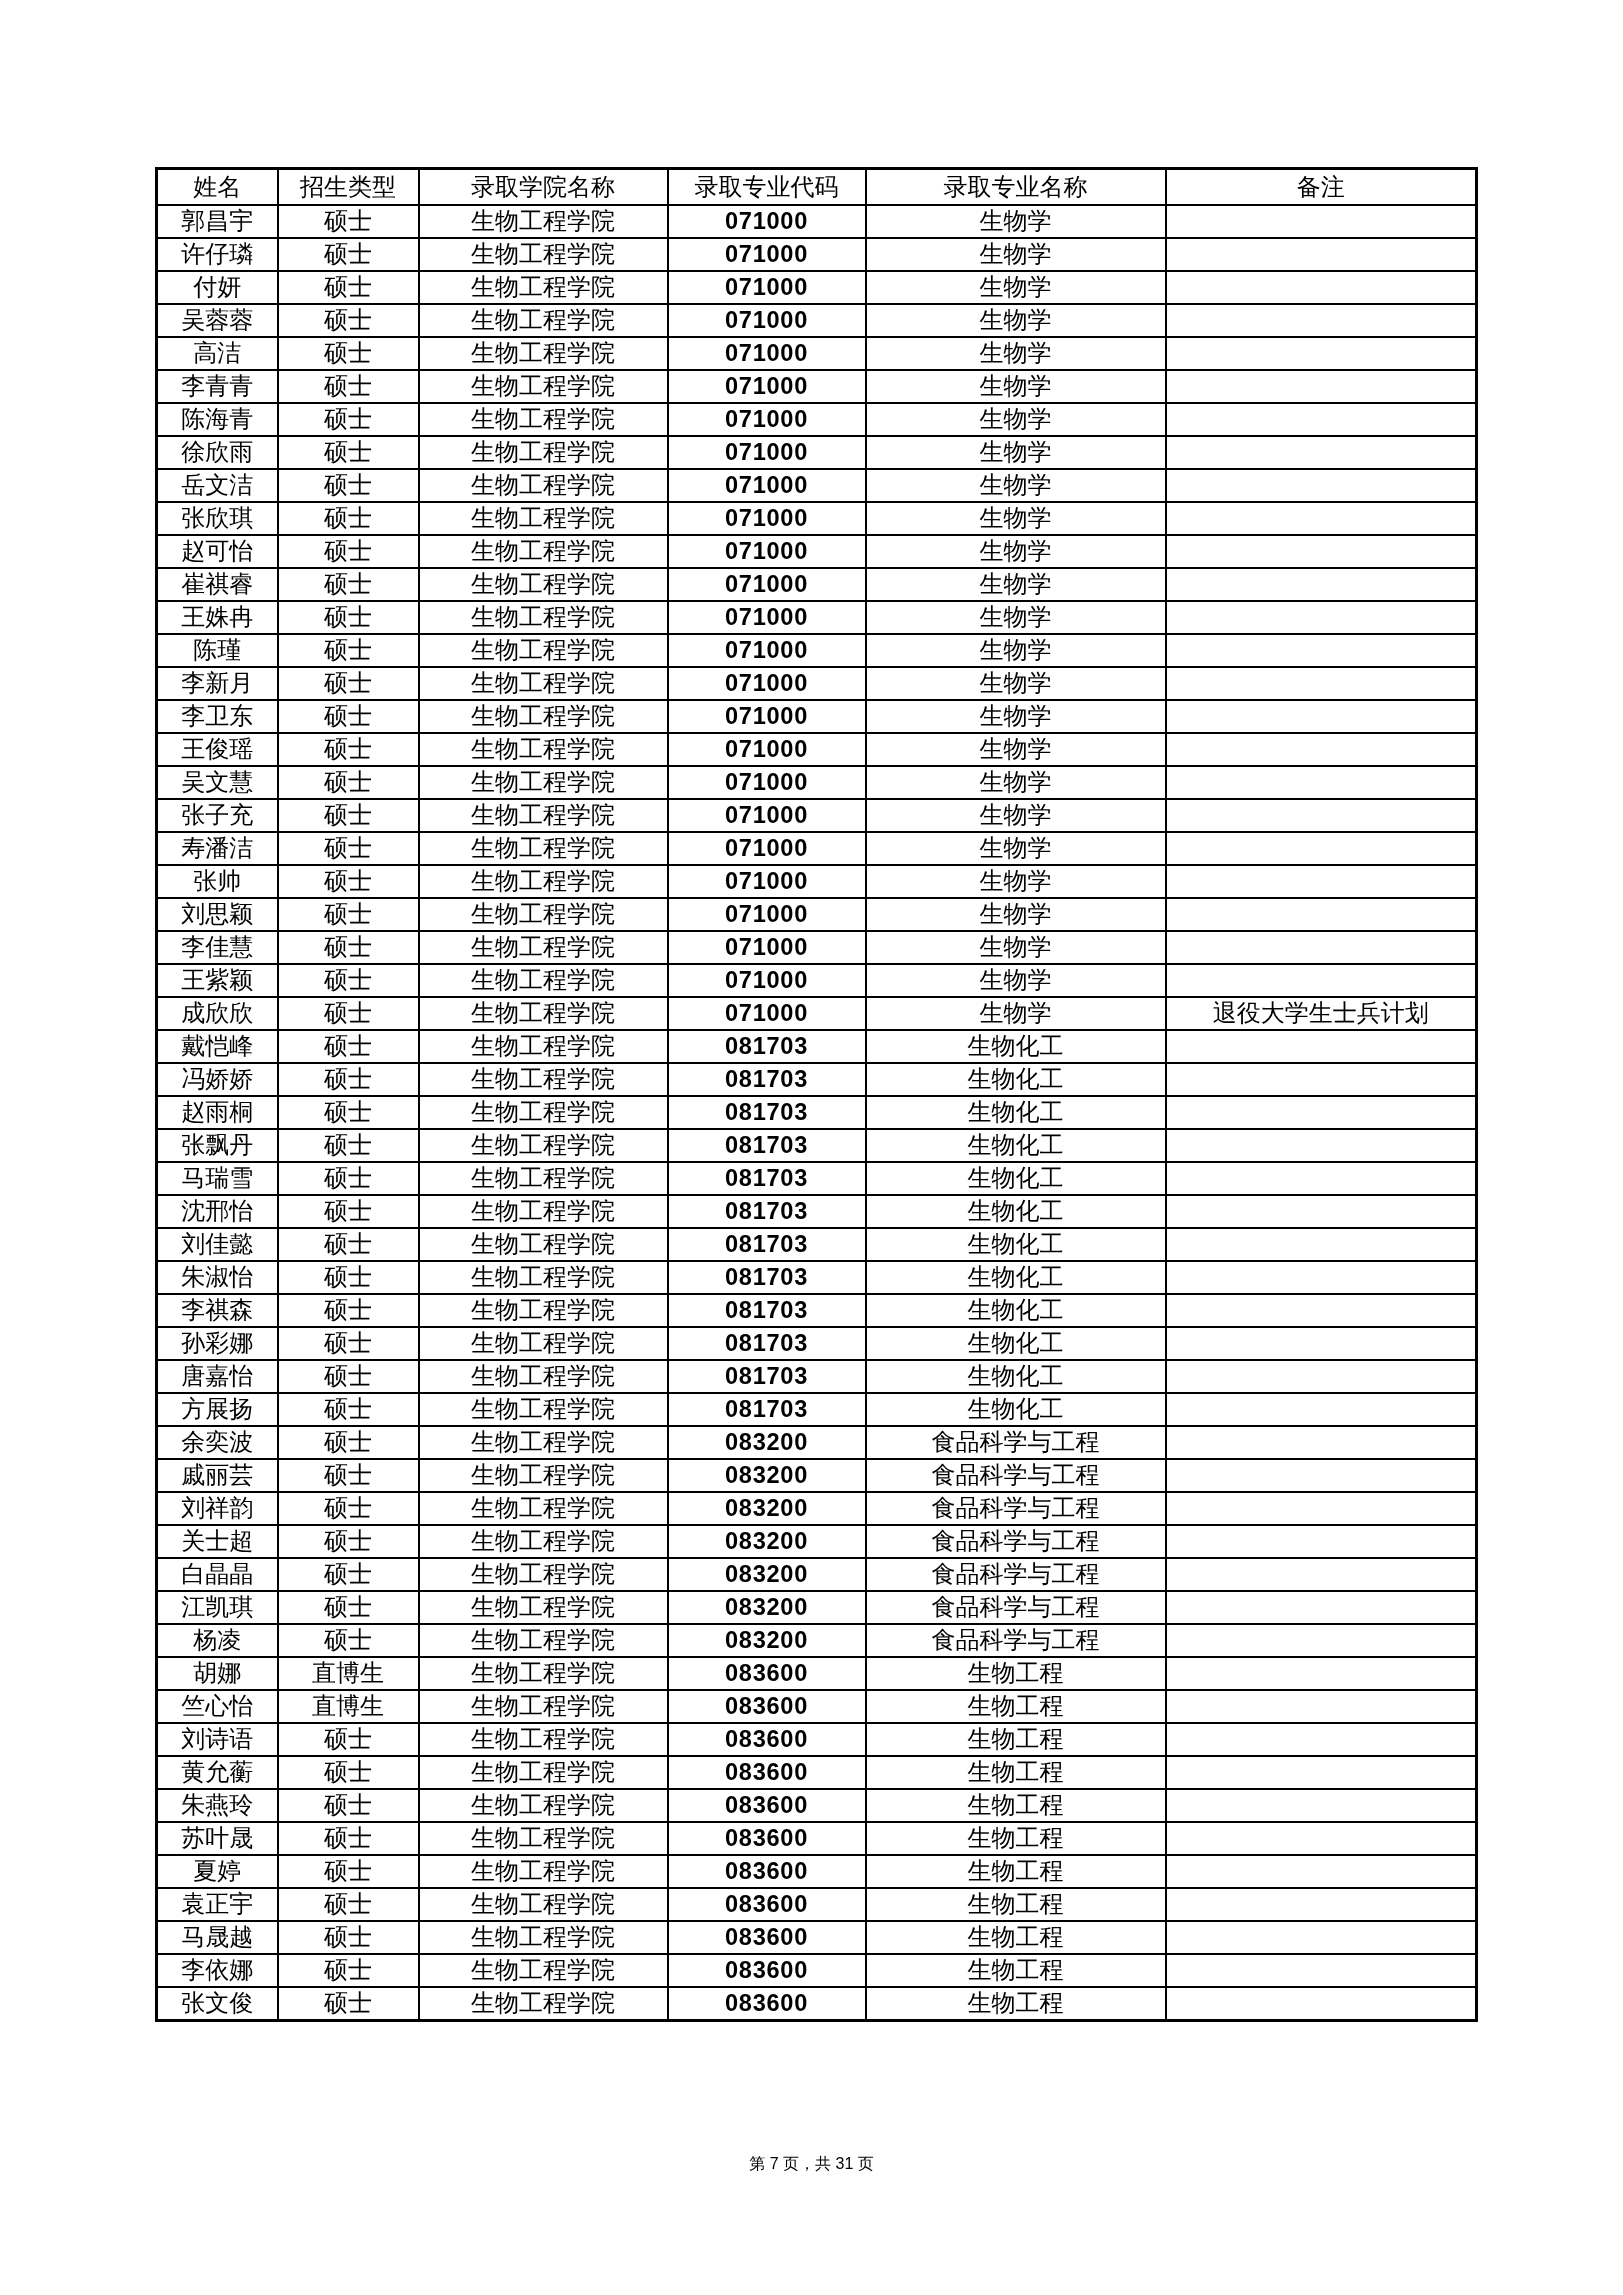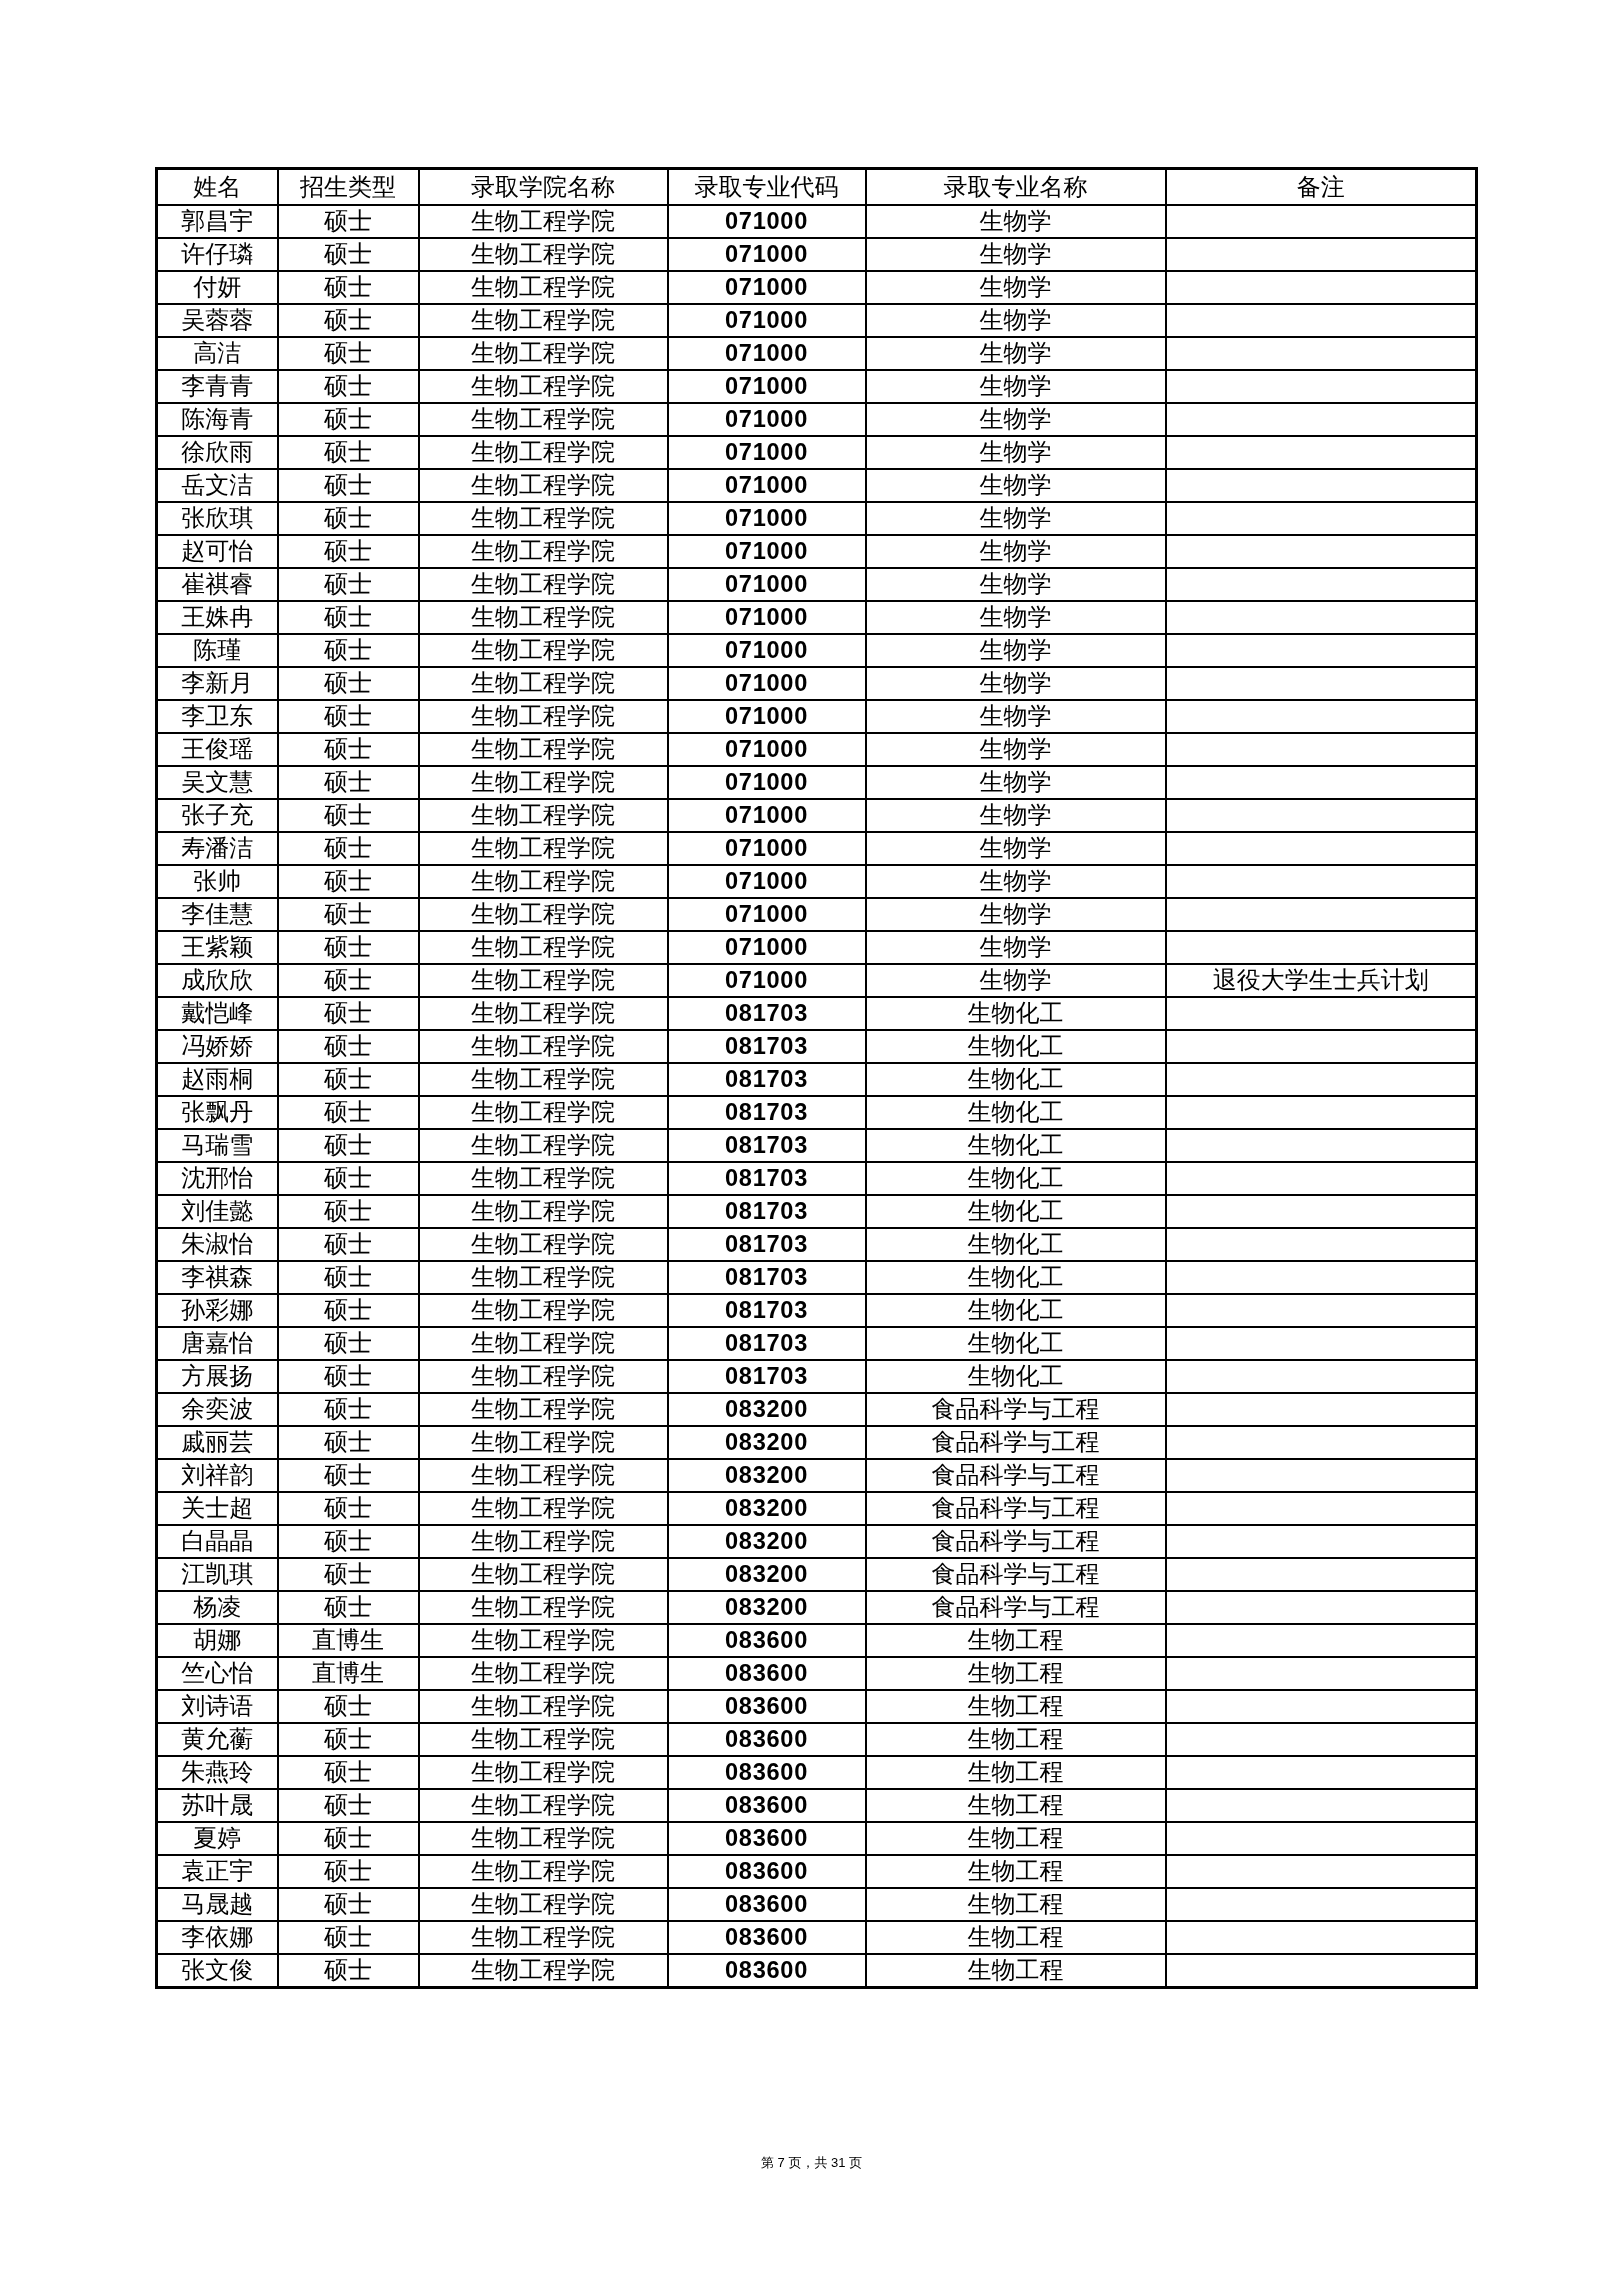--- a/index.html
+++ b/index.html
@@ -48,21 +48,21 @@
     font-size: 23.6px;
     letter-spacing: 0.7px;
     border-radius: 7px;
   }
   .page-footer {
     position: absolute;
     left: 0;
     top: 2154px;
     width: 1623px;
     text-align: center;
-    font-size: 13px;
+    font-size: 16px;
     font-family: "Liberation Sans", "Liberation Serif", serif;
     color: #000000;
   }
 </style>
 </head>
 <body>
 
 <div class="page">
 
   <table class="admission-table">
@@ -247,20 +247,28 @@
         </tr>
         <tr>
           <td>张帅</td>
           <td>硕士</td>
           <td>生物工程学院</td>
           <td class="code">071000</td>
           <td>生物学</td>
           <td></td>
         </tr>
         <tr>
+          <td>刘思颖</td>
+          <td>硕士</td>
+          <td>生物工程学院</td>
+          <td class="code">071000</td>
+          <td>生物学</td>
+          <td></td>
+        </tr>
+        <tr>
           <td>李佳慧</td>
           <td>硕士</td>
           <td>生物工程学院</td>
           <td class="code">071000</td>
           <td>生物学</td>
           <td></td>
         </tr>
         <tr>
           <td>王紫颖</td>
           <td>硕士</td>

